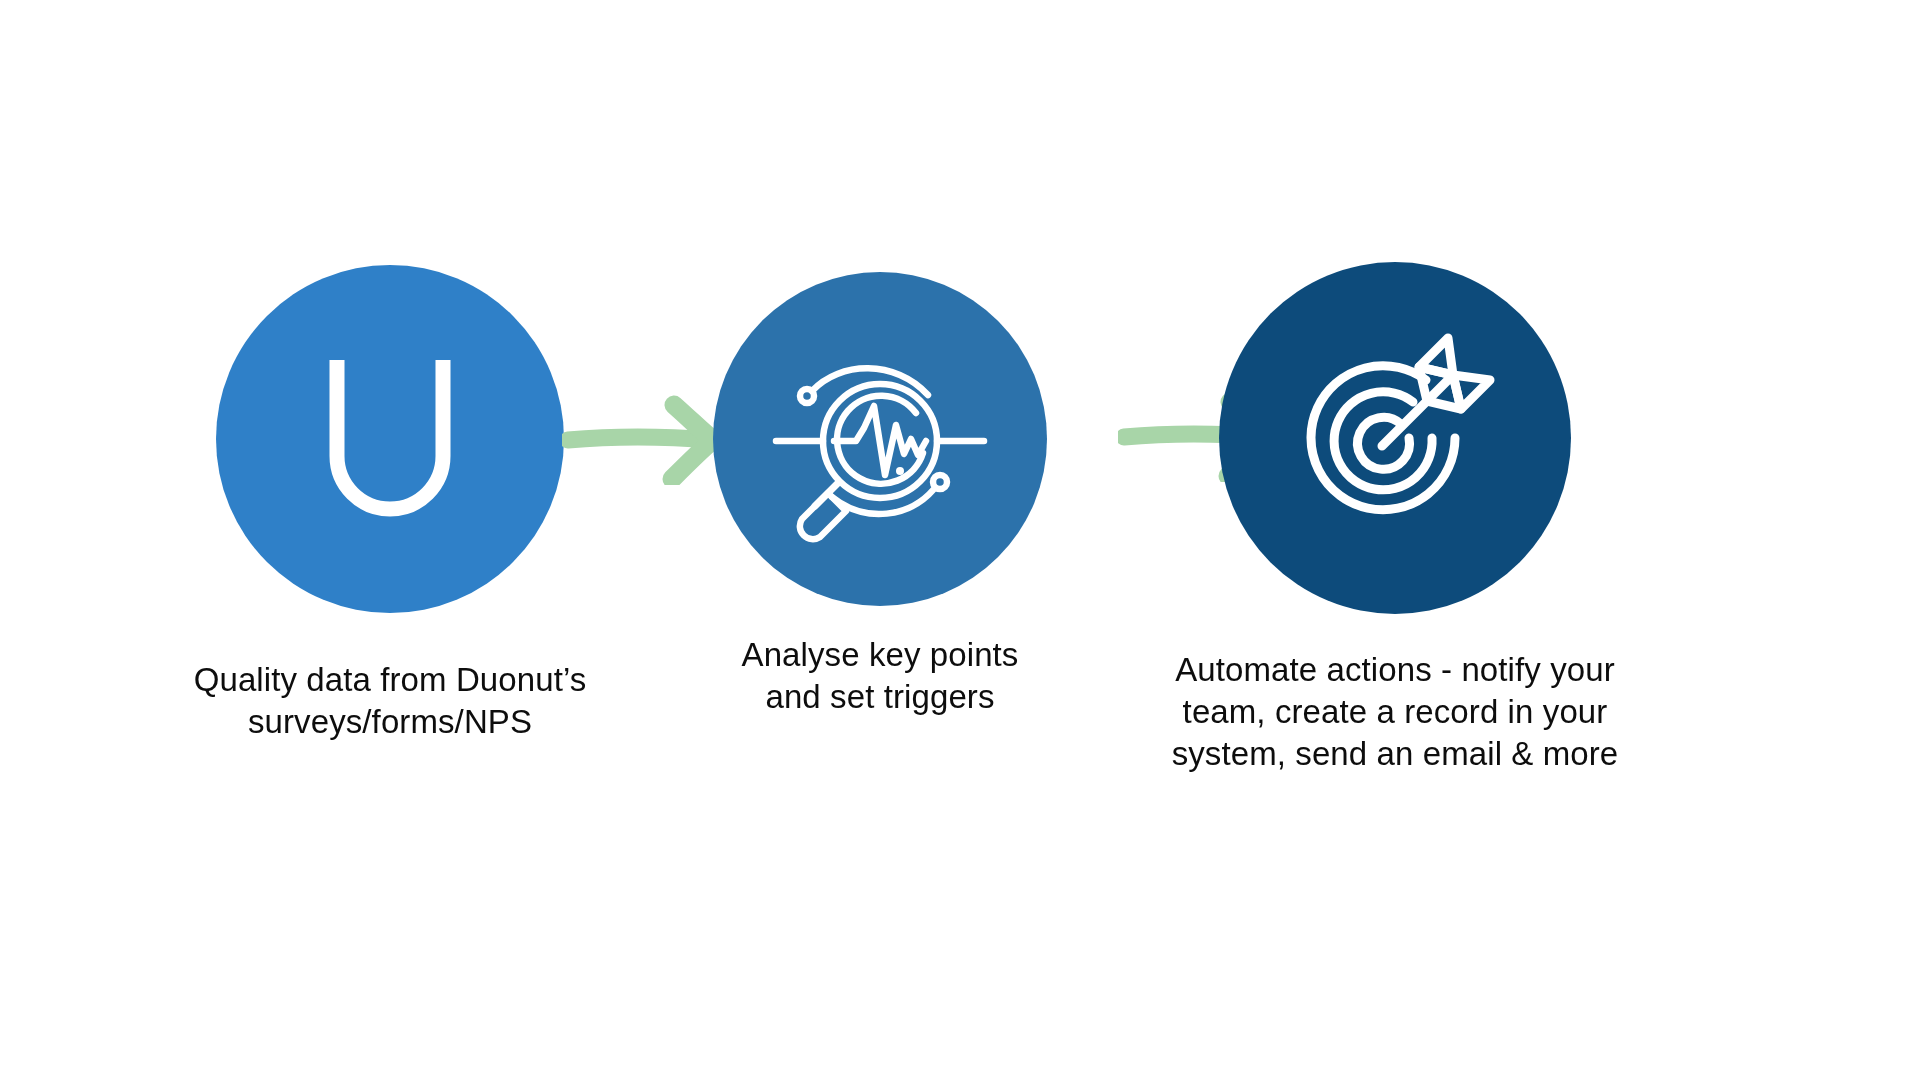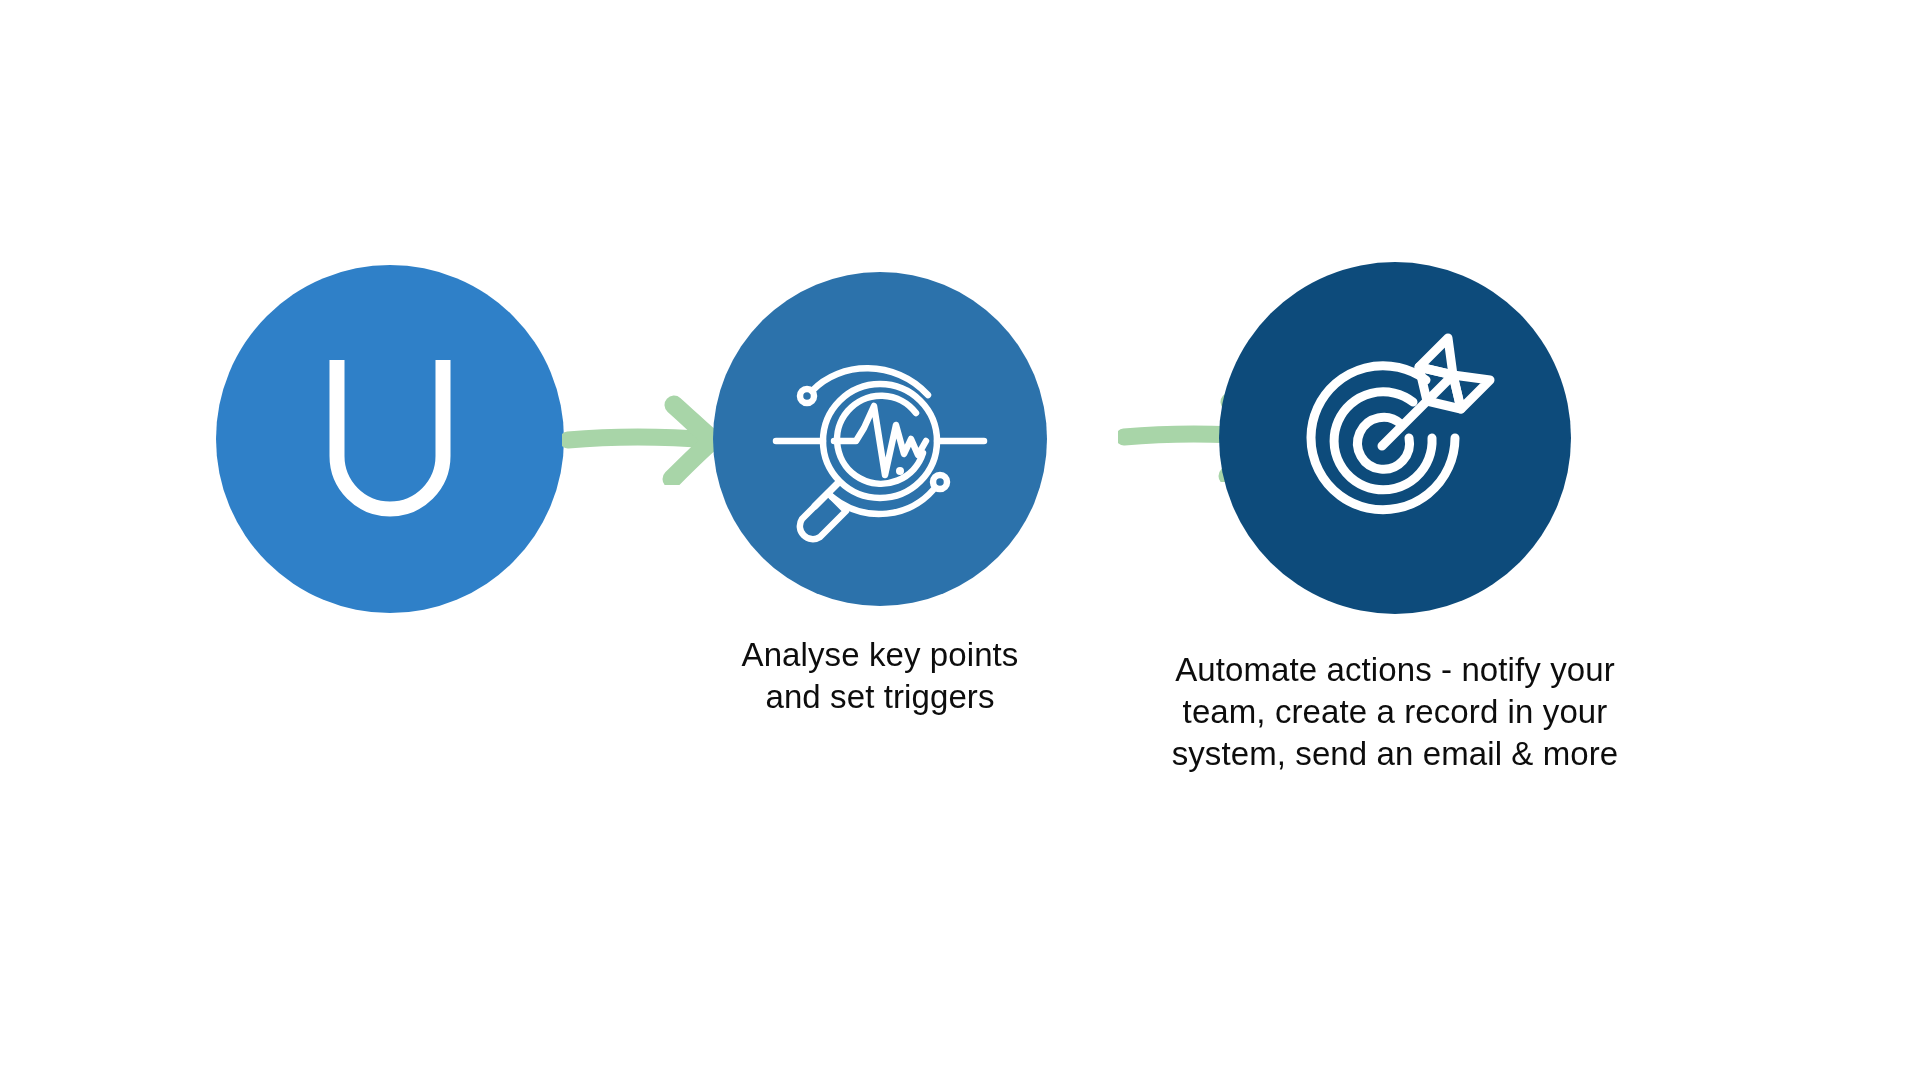--- a/index.html
+++ b/index.html
@@ -83,20 +83,22 @@
 
 <div id="flow-canvas">
 
   <div class="step step-1">
     <div class="circle circle-1" style="background: rgb(47, 128, 200);">
 
       <svg class="u-logo" width="150" height="170" viewBox="0 0 150 170" aria-hidden="true">
         <path d="M22 6 V102 a53 53 0 0 0 106 0 V6" fill="none" stroke="#ffffff" stroke-width="15" stroke-linecap="butt" stroke-linejoin="round"></path>
       </svg>
     </div>
+    <div class="caption cap-1">Quality data from Duonut’s
+surveys/forms/NPS</div>
   </div>
 
   <div class="arrow arrow-1">
     <svg width="160" height="90" viewBox="0 0 160 90" aria-hidden="true">
       <g fill="none" stroke="#a8d5a8" stroke-linecap="round" stroke-linejoin="round">
         <path d="M6 45 C 50 41, 100 41, 150 45" stroke-width="17"></path>
         <path d="M112 10 C 130 26, 142 38, 151 45 C 140 54, 124 70, 110 84" stroke-width="19"></path>
       </g>
     </svg>
   </div>

